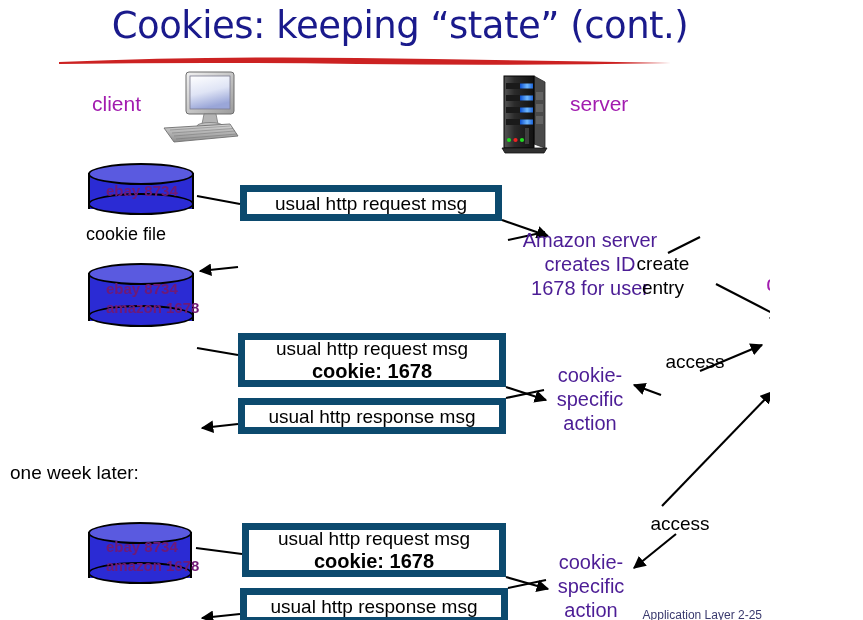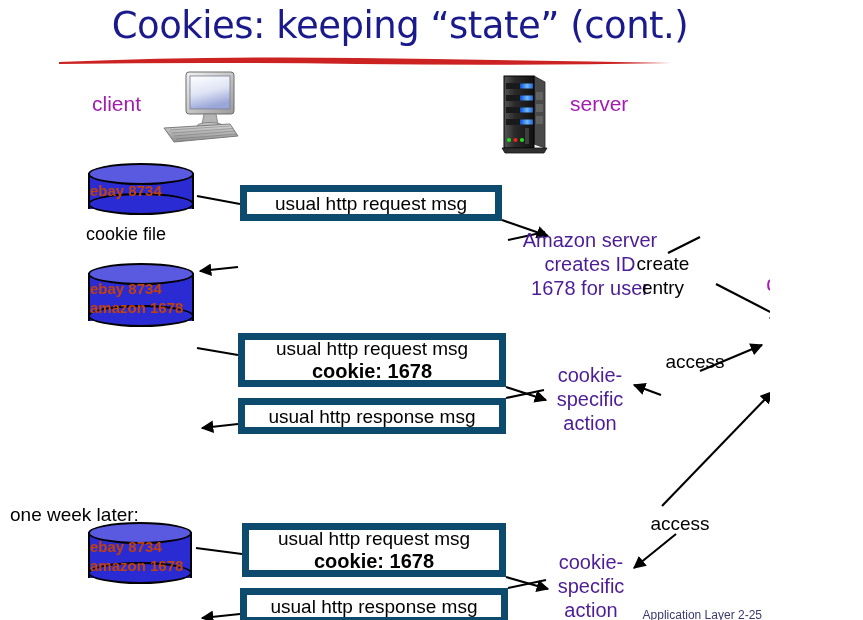--- a/index.html
+++ b/index.html
@@ -87,26 +87,26 @@
     position: absolute;
     left: 0; right: 0;
     background: #2b2bd4;
     border: 2px solid #000;
     border-radius: 50%;
     box-sizing: border-box;
   }
   .cyl .txt {
     position: absolute;
     left: 0; right: 0;
-    color: #c2410c;
+    color: #701a75;
     font-weight: bold;
     font-size: 15px;
     line-height: 19px;
     text-align: left;
-    padding-left: 2px;
+    padding-left: 18px;
     box-sizing: border-box;
     white-space: pre;
     z-index: 3;
   }
 
   
   #db-cyl .db-body {
     position: absolute;
     left: 0; right: 0;
     background: linear-gradient(to right, #ffffff 0%, #2020c8 14%, #4040d0 22%, #b9b9ea 55%, #f2f2fb 78%, #ffffff 94%);
@@ -332,21 +332,21 @@
 
   <div class="abs lbl red center" style="left:760px; top:246px; width:103px; font-size:22px; line-height:25px;">backend
 database</div>
 
   <div class="abs lbl blue center" style="left:548px; top:363px; width:84px; font-size:20px; line-height:24px;">cookie-
 specific
 action</div>
 
   <div class="abs lbl center" style="left:656px; top:350px; width:78px; font-size:19px;">access</div>
 
-  <div class="abs lbl" style="left:10px; top:461px; font-size:19px;margin-top:42px;">one week later:</div>
+  <div class="abs lbl" style="left:10px; top:461px; font-size:19px;">one week later:</div>
 
   <div class="abs lbl center" style="left:641px; top:512px; width:78px; font-size:19px;">access</div>
 
   <div class="abs lbl blue center" style="left:549px; top:550px; width:84px; font-size:20px; line-height:24px;">cookie-
 specific
 action</div>
 
   <div class="abs" id="footer-note">Application Layer 2-25</div>
 
 </div>

